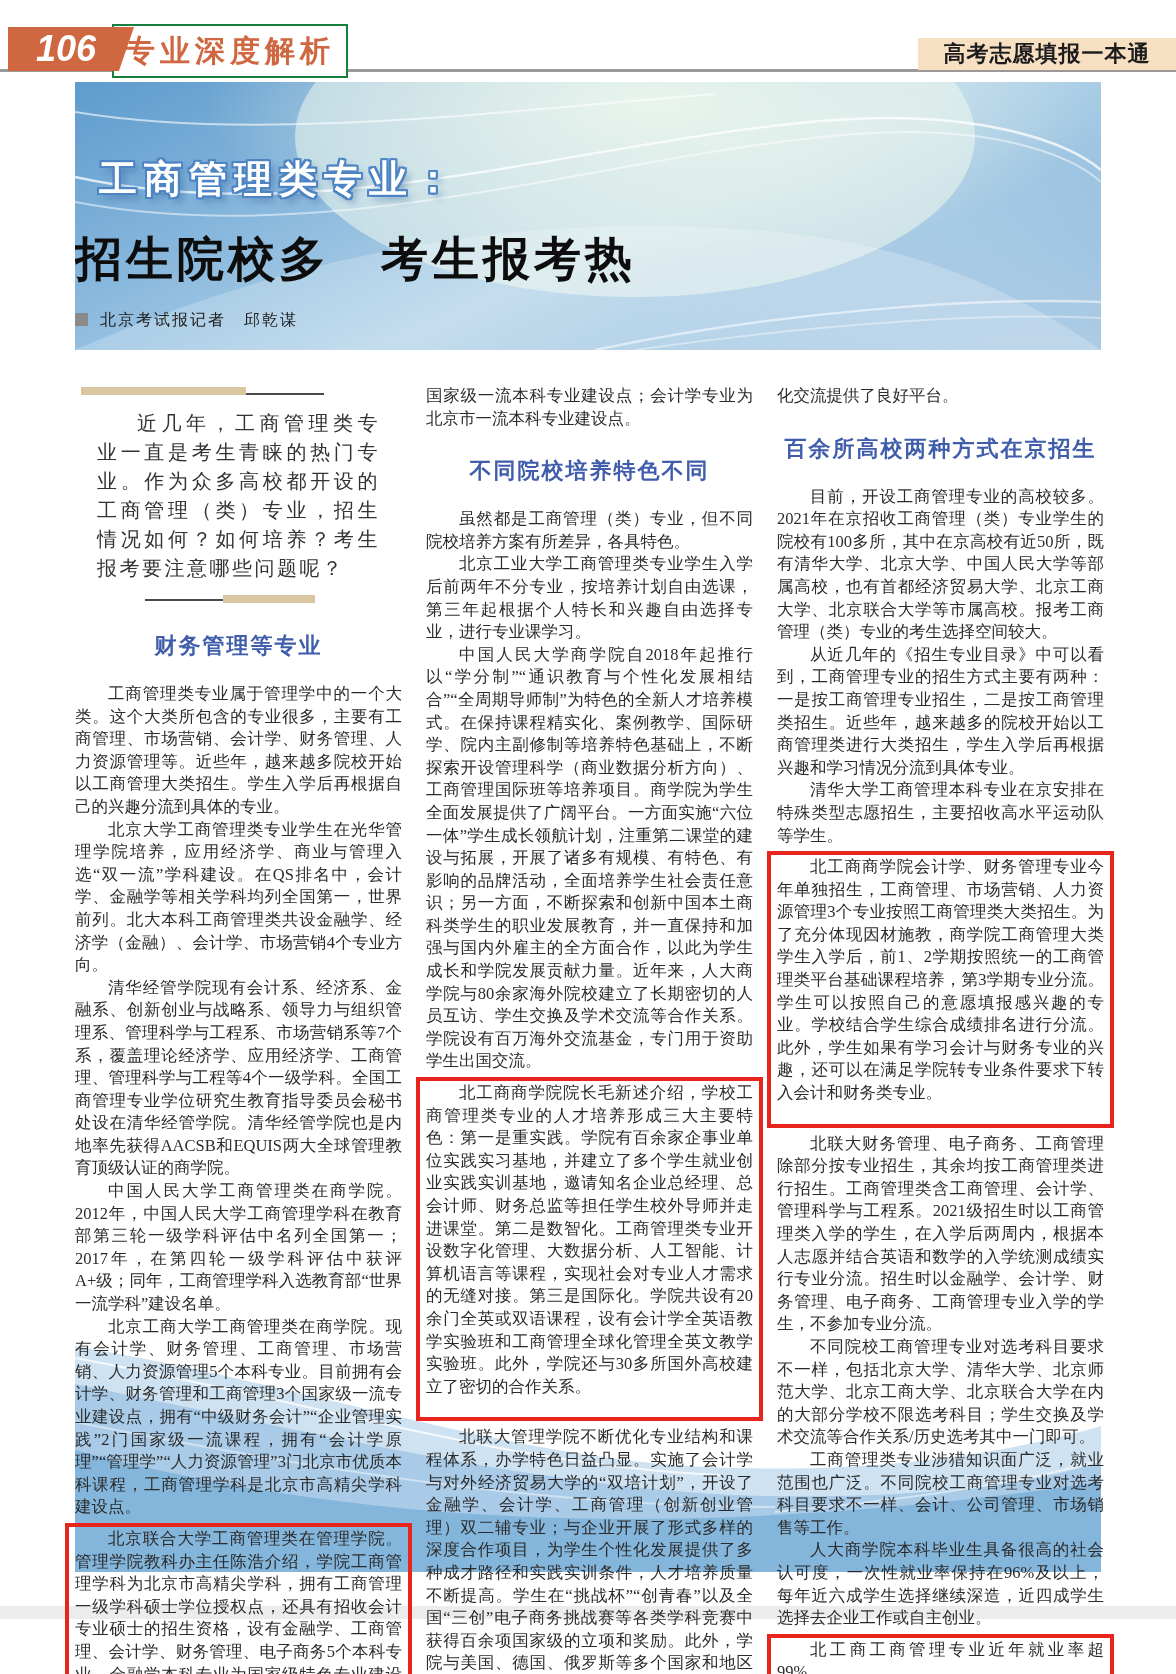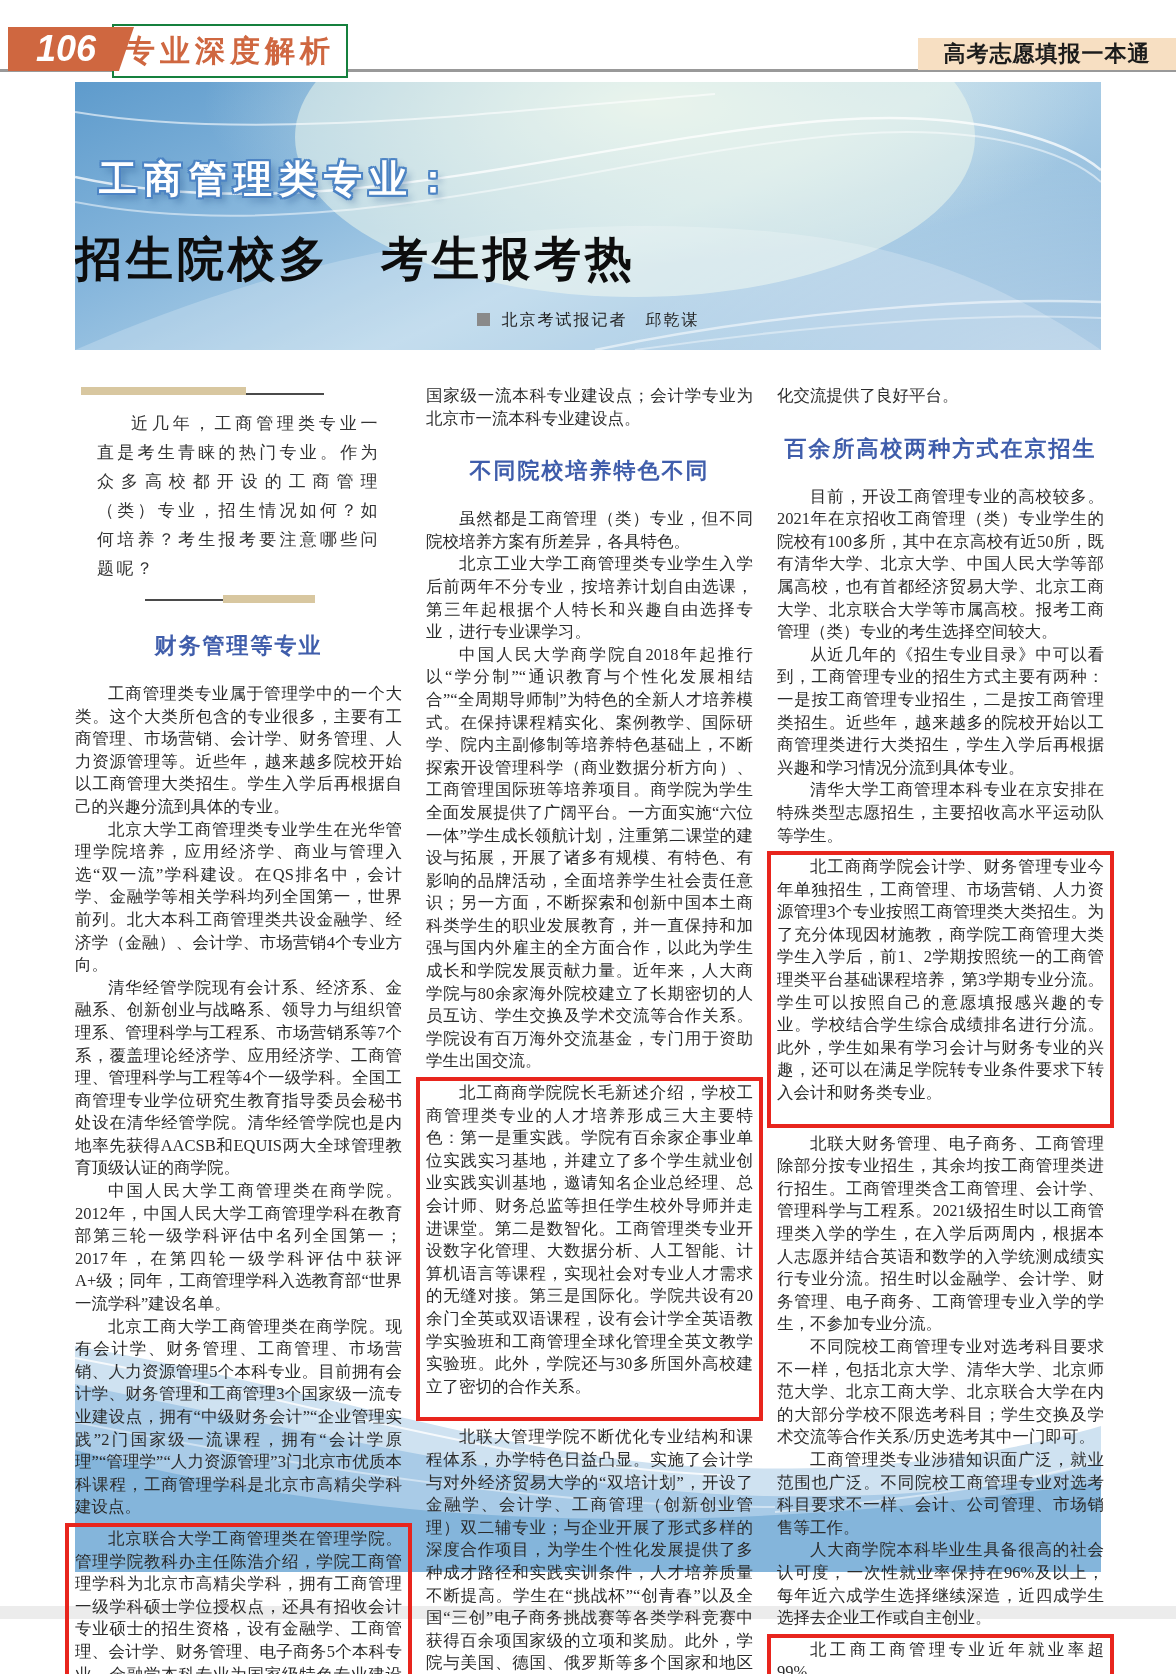--- a/index.html
+++ b/index.html
@@ -55,21 +55,21 @@
     text-shadow:2px 0 0 #4d84c4,-2px 0 0 #4d84c4,0 2px 0 #4d84c4,0 -2px 0 #4d84c4,
       2px 2px 0 #4d84c4,-2px -2px 0 #4d84c4,2px -2px 0 #4d84c4,-2px 2px 0 #4d84c4,
       5px 5px 7px rgba(25,70,130,.45);
   }
   .main-title{
     position:absolute;left:0;top:146px;width:100%;margin:0;text-align:left;z-index:2;
     font-size:47px;font-weight:bold;letter-spacing:4px;color:#0d0d0d;
     font-family:"Liberation Serif","DejaVu Serif",serif;
   }
   .byline{
-    position:absolute;left:0;top:228px;width:100%;text-align:center;z-index:2;
+    position:absolute;left:0;top:228px;width:100%;z-index:2;
     font-size:16px;color:#222;letter-spacing:2px;
   }
   .byline-marker{
     display:inline-block;width:13px;height:13px;background:#8a8a8a;
     margin-right:12px;vertical-align:-1px;
   }
   
   .content{
     position:absolute;left:75px;top:385px;width:1030px;display:flex;gap:24px;z-index:1;
   }
@@ -83,21 +83,21 @@
     border:4px solid var(--highlight-red);
     margin:4px -10px 5px;padding:1px 6px 19px;
   }
   .col-heading{
     margin:26px 0 22px;text-align:center;
     font-size:22px;font-weight:bold;letter-spacing:2px;color:var(--heading-blue);
     font-family:"Liberation Sans","DejaVu Sans",sans-serif;
   }
   .intro-block{margin:0 0 6px 0;}
   .intro-text{
-    margin:8px 22px;font-size:17px;line-height:29px;letter-spacing:2.5px;
+    margin:8px 22px;font-size:20px;line-height:29px;letter-spacing:2.5px;
     text-indent:2em;text-align:justify;color:#333;
   }
   .deco{height:10px;}
   .deco-top{
     margin:2px 0 12px 6px;
     background:
       linear-gradient(#d8c7a0,#d8c7a0) left top/165px 8px no-repeat,
       linear-gradient(#4a4a4a,#4a4a4a) 165px 6px/78px 2px no-repeat;
   }
   .deco-bottom{

